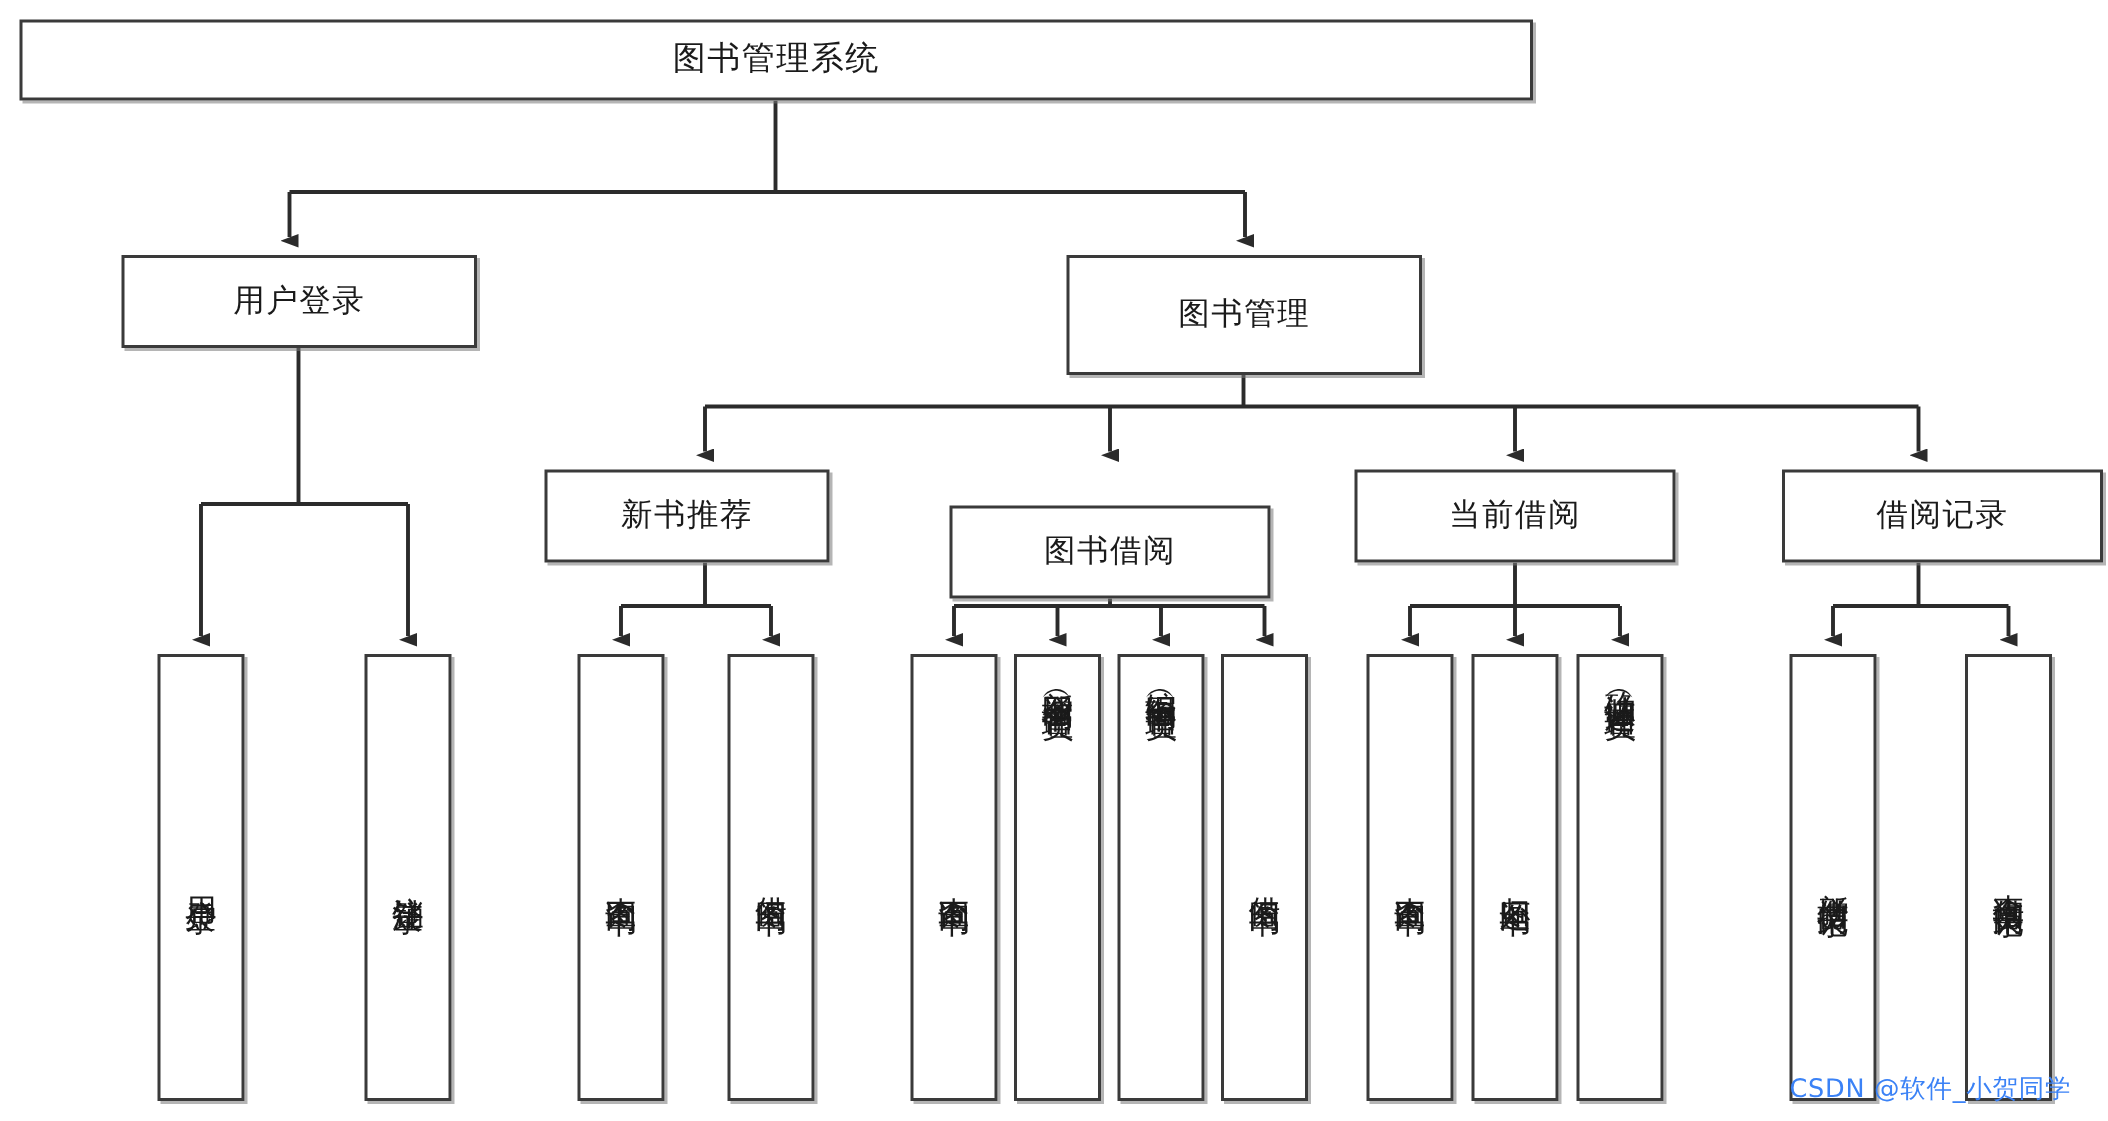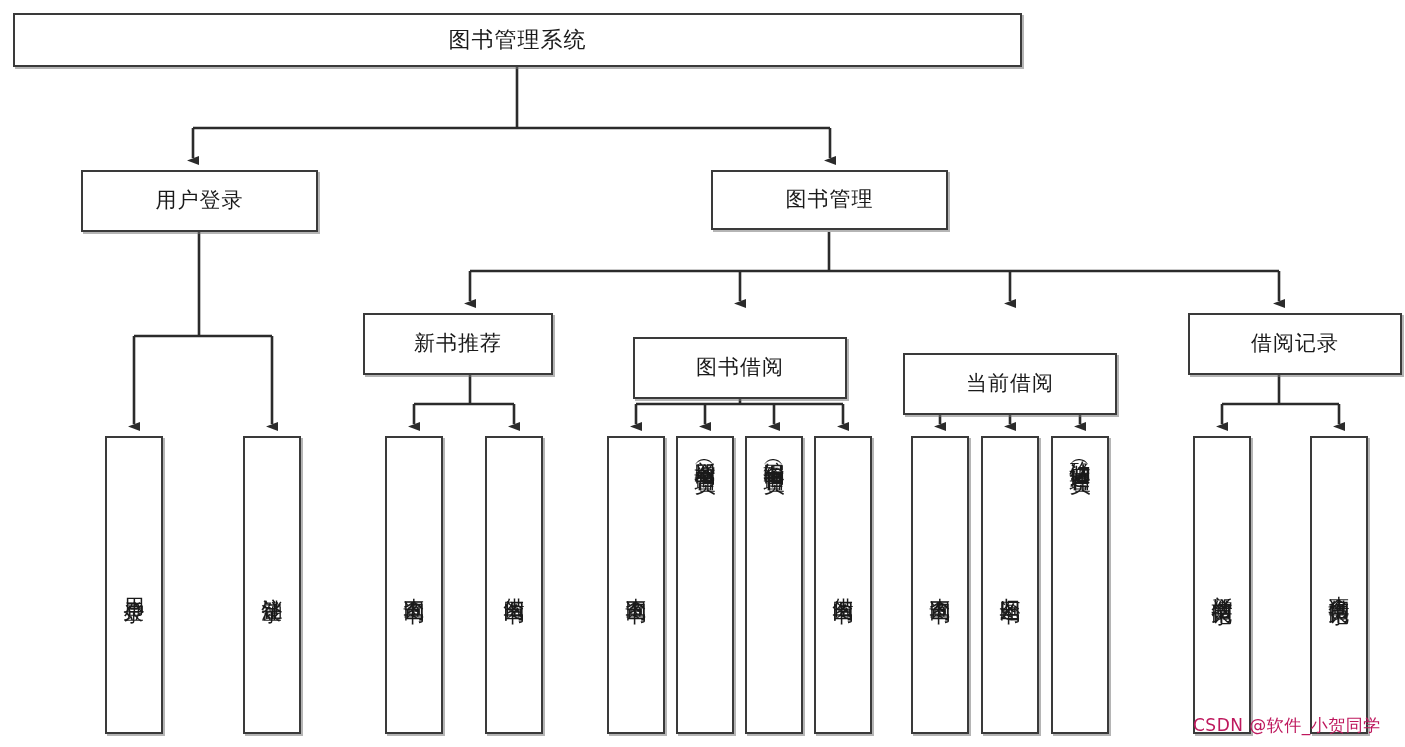--- a/index.html
+++ b/index.html
@@ -63,21 +63,21 @@
     letter-spacing: 2px;
     white-space: nowrap;
   }
   .node.v.center {
     align-items: center;
     padding-top: 0;
   }
   .watermark {
     position: absolute;
     font-size: 17px;
-    color: #be185d;
+    color: #3b82f6;
     white-space: nowrap;
     letter-spacing: 0.5px;
     font-family: "DejaVu Sans", "Liberation Sans", sans-serif;
   }
 </style>
 </head>
 <body>
 
 <div id="canvas">
 
@@ -131,31 +131,31 @@
     </g>
   </svg>
 
   <div class="node h root" style="left:13px; top:13px; width:1009px; height:54px;">
     <span class="label">图书管理系统</span>
   </div>
 
   <div class="node h" style="left:81px; top:170px; width:237px; height:62px;">
     <span class="label">用户登录</span>
   </div>
-  <div class="node h" style="left:711px; top:170px; width:237px; height:60px;">
+  <div class="node h" style="left:711px; top:170px; width:237px; height:80px;">
     <span class="label">图书管理</span>
   </div>
 
   <div class="node h" style="left:363px; top:313px; width:190px; height:62px;">
     <span class="label">新书推荐</span>
   </div>
   <div class="node h" style="left:633px; top:313px; width:214px; height:62px;margin-top:24px;">
     <span class="label">图书借阅</span>
   </div>
-  <div class="node h" style="left:903px; top:313px; width:214px; height:62px;margin-top:40px;">
+  <div class="node h" style="left:903px; top:313px; width:214px; height:62px;">
     <span class="label">当前借阅</span>
   </div>
   <div class="node h" style="left:1188px; top:313px; width:214px; height:62px;">
     <span class="label">借阅记录</span>
   </div>
 
   <div class="node v center" style="left:105px; top:436px; width:58px; height:298px;">
     <span class="label">用户登录</span>
   </div>
   <div class="node v center" style="left:243px; top:436px; width:58px; height:298px;">

